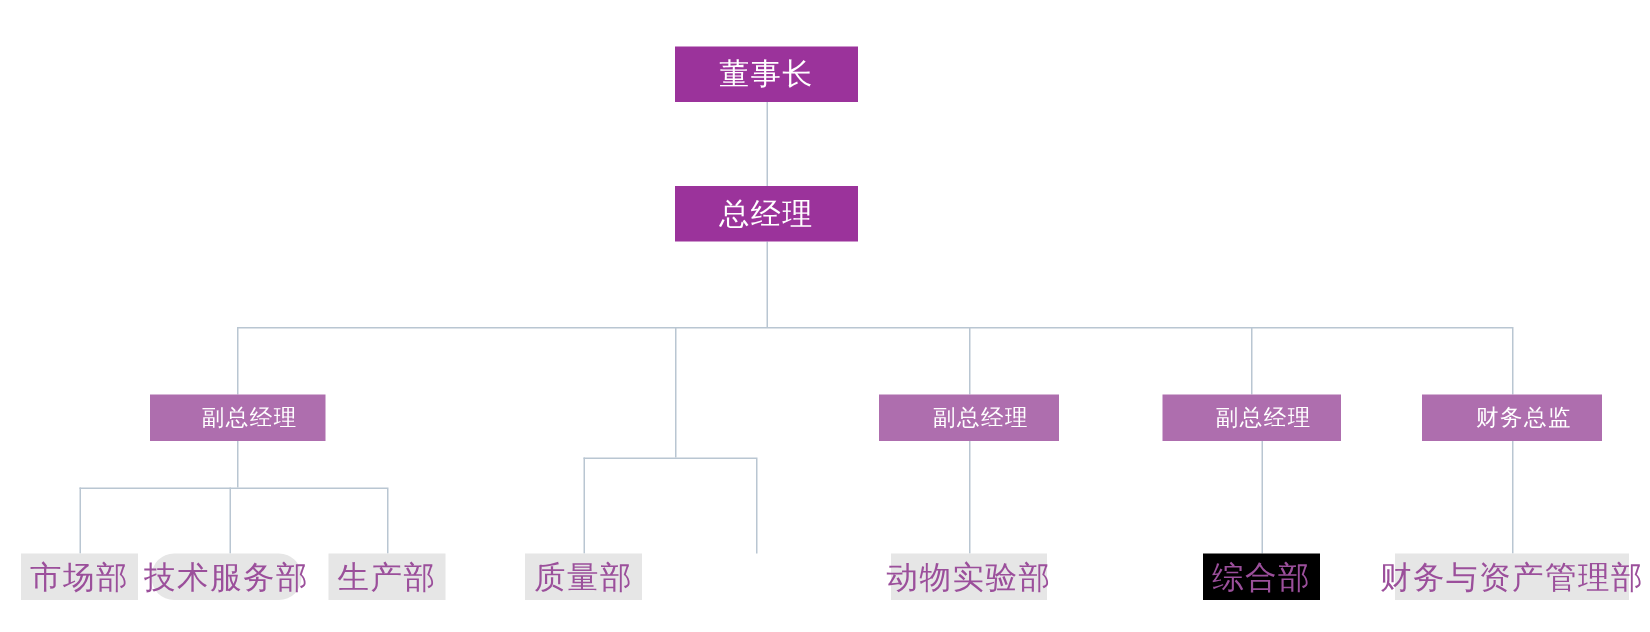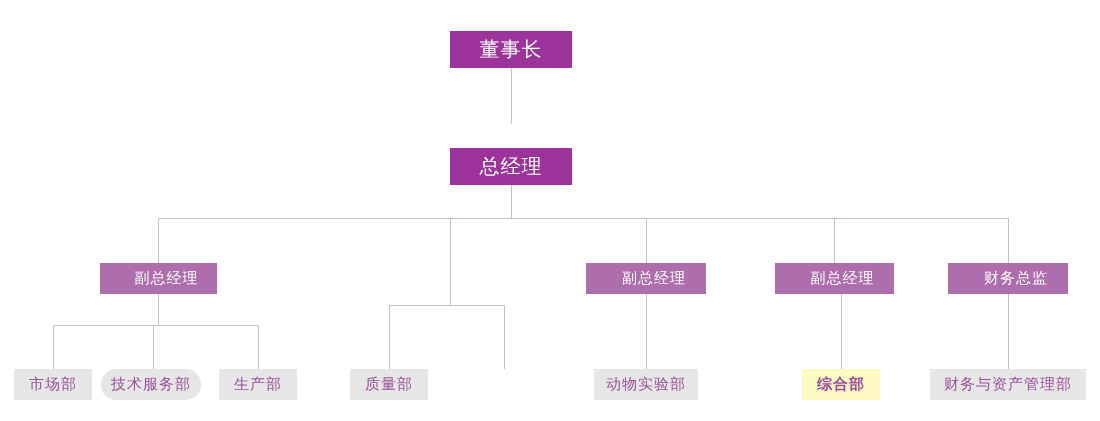--- a/index.html
+++ b/index.html
@@ -34,21 +34,21 @@
   .node.vp {
     background: #AE6EAE;
     color: #ffffff;
     font-size: 15px;
     height: 31px;
     padding-left: 16px;
   }
   .node.dept {
     background: #E6E6E6;
     color: #9B4F9B;
-    font-size: 15px;
+    font-size: 21px;
     height: 31px;
   }
   .conn {
     position: absolute;
     background: #B9C6D2;
     z-index: 1;
   }
   .conn.v { width: 1px; }
   .conn.h { height: 1px; }
 </style>
@@ -69,25 +69,25 @@
     <div class="conn v" style="left: 53px; top: 325px; height: 44px; background: rgb(185, 198, 210);"></div>
     <div class="conn v" style="left: 153px; top: 325px; height: 44px; background: rgb(185, 198, 210);"></div>
     <div class="conn v" style="left: 258px; top: 325px; height: 44px; background: rgb(185, 198, 210);"></div>
     <div class="conn h" style="left: 389px; top: 305px; width: 115px; background: rgb(185, 198, 210);"></div>
     <div class="conn v" style="left: 389px; top: 305px; height: 64px; background: rgb(185, 198, 210);"></div>
     <div class="conn v" style="left: 504px; top: 305px; height: 64px; background: rgb(185, 198, 210);"></div>
     <div class="conn v" style="left: 646px; top: 294px; height: 75px; background: rgb(185, 198, 210);"></div>
     <div class="conn v" style="left: 841px; top: 294px; height: 75px; background: rgb(185, 198, 210);"></div>
     <div class="conn v" style="left: 1008px; top: 294px; height: 75px; background: rgb(185, 198, 210);"></div>
     <div class="node exec" style="left: 450px; top: 31px; width: 122px; height: 37px; background: rgb(155, 51, 155); color: rgb(255, 255, 255);">董事长</div>
-    <div class="node exec" style="left: 450px; top: 124px; width: 122px; height: 37px; background: rgb(155, 51, 155); color: rgb(255, 255, 255); margin-top: 24px;">总经理</div>
+    <div class="node exec" style="left: 450px; top: 124px; width: 122px; height: 37px; background: rgb(155, 51, 155); color: rgb(255, 255, 255);">总经理</div>
     <div class="node vp" style="left: 100px; top: 263px; width: 117px; height: 31px; background: rgb(174, 110, 174); color: rgb(255, 255, 255);">副总经理</div>
     <div class="node vp" style="left: 586px; top: 263px; width: 120px; height: 31px; background: rgb(174, 110, 174); color: rgb(255, 255, 255);">副总经理</div>
     <div class="node vp" style="left: 775px; top: 263px; width: 119px; height: 31px; background: rgb(174, 110, 174); color: rgb(255, 255, 255);">副总经理</div>
     <div class="node vp" style="left: 948px; top: 263px; width: 120px; height: 31px; background: rgb(174, 110, 174); color: #ffffff;">财务总监</div>
     <div class="node dept" style="left: 14px; top: 369px; width: 78px; height: 31px; background: rgb(230, 230, 230); color: rgb(155, 79, 155);">市场部</div>
     <div class="node dept" style="left: 101px; top: 369px; width: 100px; height: 31px; background: rgb(230, 230, 230); color: rgb(155, 79, 155); border-radius: 15px;">技术服务部</div>
     <div class="node dept" style="left: 219px; top: 369px; width: 78px; height: 31px; background: rgb(230, 230, 230); color: rgb(155, 79, 155);">生产部</div>
     <div class="node dept" style="left: 350px; top: 369px; width: 78px; height: 31px; background: rgb(230, 230, 230); color: rgb(155, 79, 155);">质量部</div>
     <div class="node dept" style="left: 594px; top: 369px; width: 104px; height: 31px; background: rgb(230, 230, 230); color: rgb(155, 79, 155);">动物实验部</div>
-    <div class="node dept" style="left: 802px; top: 369px; width: 78px; height: 31px; background: #fef9c3; color: rgb(155, 79, 155); font-weight: bold;">综合部</div>
+    <div class="node dept" style="left: 802px; top: 369px; width: 78px; height: 31px; background: #000000; color: rgb(155, 79, 155);">综合部</div>
     <div class="node dept" style="left: 930px; top: 369px; width: 156px; height: 31px; background: rgb(230, 230, 230); color: rgb(155, 79, 155); text-align: right;">财务与资产管理部</div>
   </div>
 
 </body></html>

